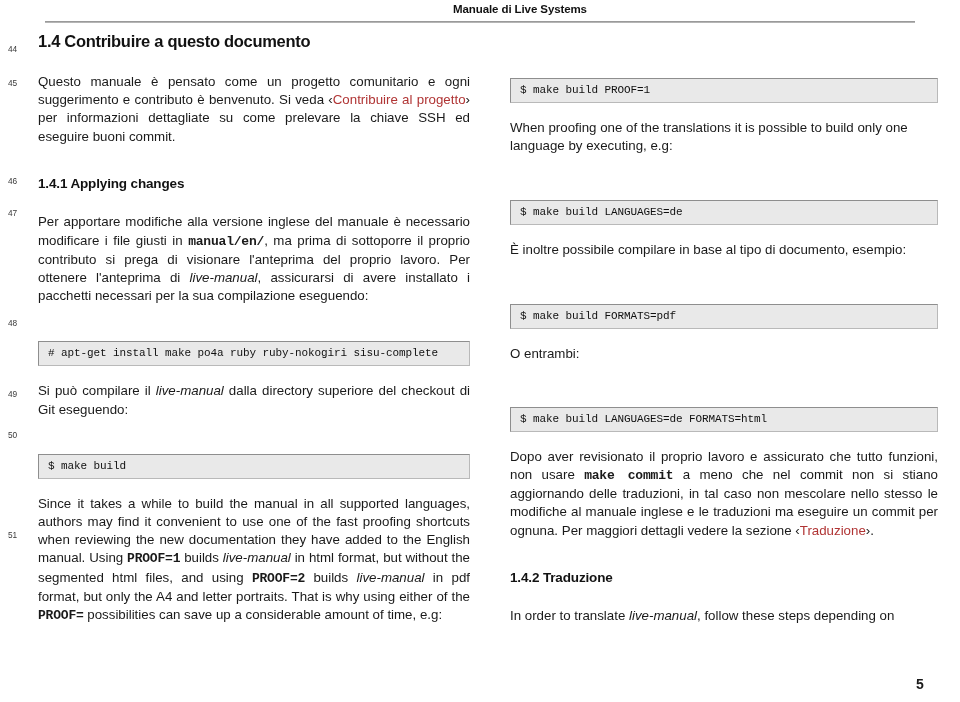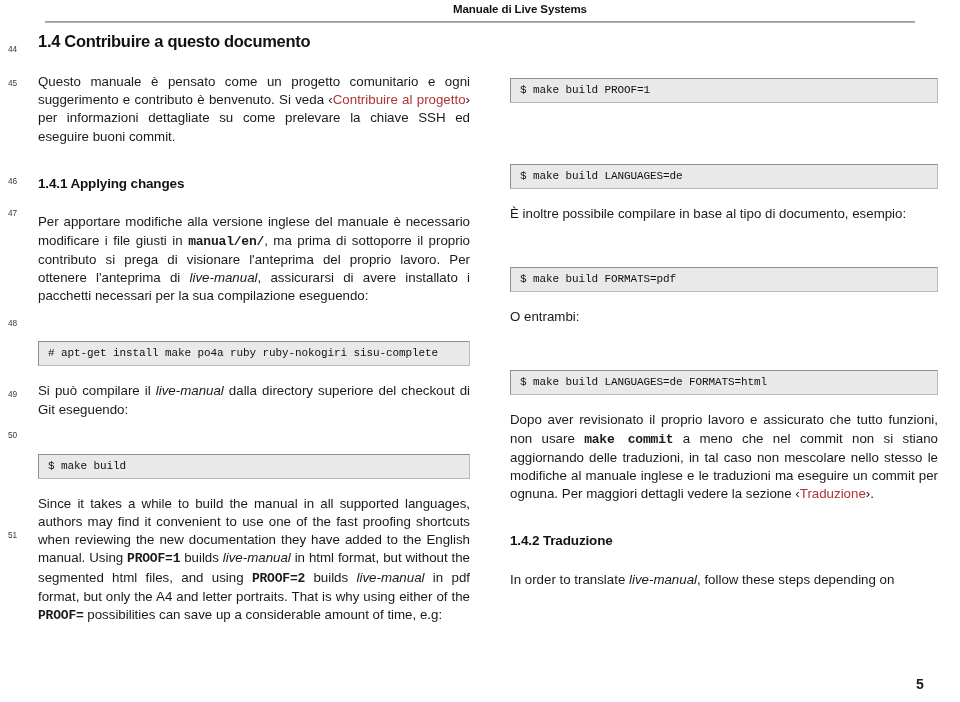--- a/index.html
+++ b/index.html
@@ -178,20 +178,21 @@
 </div>
 
 <div class="col-right">
 
   <div style="height:46px"></div>
 
   <div class="codebox">$ make build PROOF=1</div>
 
   <div class="gap-m"></div>
 
+  <p class="body nojust">When proofing one of the translations it is possible to build only one language by executing, e.g:</p>
 
   <div style="height:45px"></div>
 
   <div class="codebox">$ make build LANGUAGES=de</div>
 
   <div class="gap-m"></div>
 
   <p class="body">È inoltre possibile compilare in base al tipo di documento, esempio:</p>
 
   <div style="height:44px"></div>

